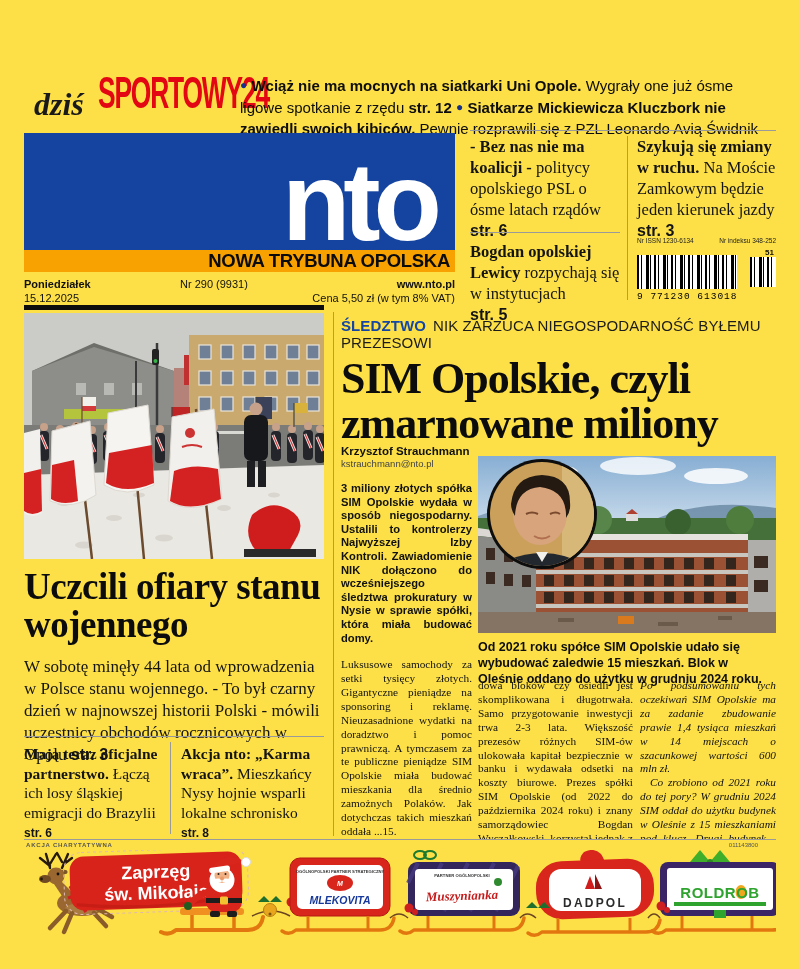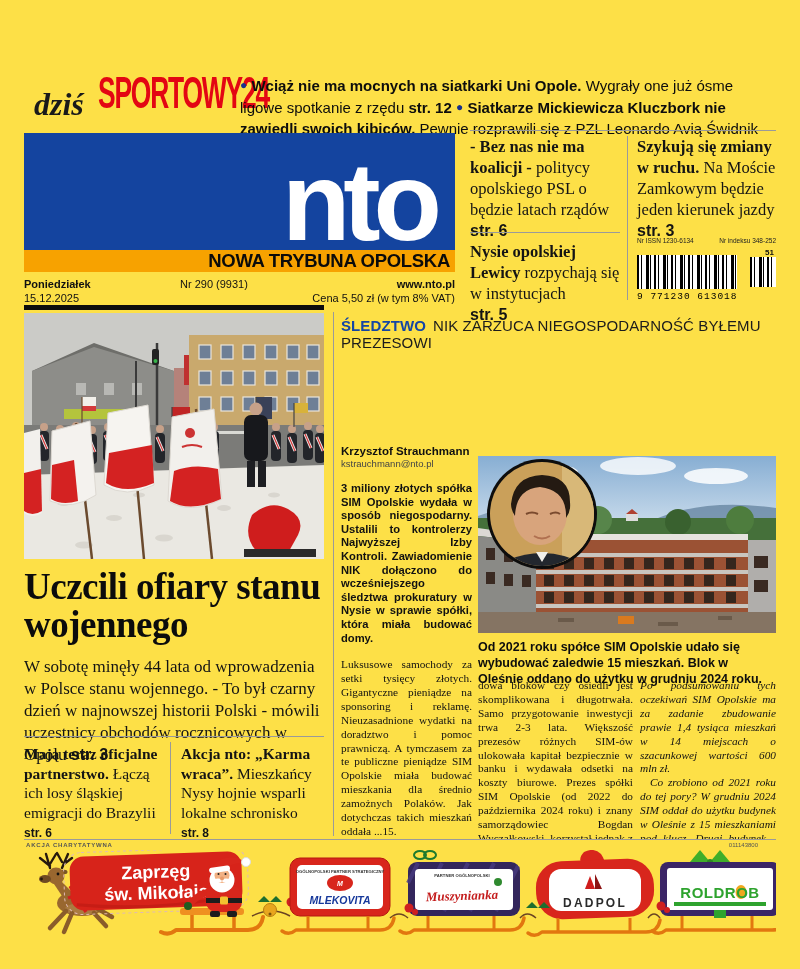--- a/index.html
+++ b/index.html
@@ -91,31 +91,31 @@
     <div class="abs dl" style="left:156px;top:0;">Nr 290 (9931)</div>
     <div class="abs dl" style="right:0;top:0;text-align:right;">
       <b>www.nto.pl</b><br>
       <span>Cena 5,50 zł (w tym 8% VAT)</span>
     </div>
   </div>
 
   <div class="abs hline" style="left:470px;top:130px;width:306px;"></div>
   <div class="abs" style="left:470px;top:136px;width:306px;height:170px;">
     <p class="rt abs" style="left:0;top:0;width:150px;">
-      <b>- Bez nas nie ma koalicji -</b><span> politycy opolskiego PSL o będzie latach rządów</span><br>
+      <b>- Bez nas nie ma koalicji -</b><span> politycy opolskiego PSL o ósme latach rządów</span><br>
       <b class="pg">str. 6</b>
     </p>
     <div class="abs vline" style="left:157px;top:0;height:164px;"></div>
     <p class="rt abs" style="left:167px;top:0;width:139px;">
       <b>Szykują się zmiany w ruchu.</b><span> Na Moście Zamkowym będzie jeden kierunek jazdy</span><br>
       <b class="pg">str. 3</b>
     </p>
     <div class="abs hline" style="left:0;top:96px;width:150px;"></div>
     <p class="rt abs" style="left:0;top:105px;width:150px;">
-      <b>Nysie opolskiej Lewicy</b><span> rozpychają się w instytucjach</span><br>
+      <b>Bogdan opolskiej Lewicy</b><span> rozpychają się w instytucjach</span><br>
       <b class="pg">str. 5</b>
     </p>
     <div class="abs" style="left:167px;top:101px;width:139px;">
       <span class="tiny abs" style="left:0;top:0;">Nr ISSN 1230-6134</span>
       <span class="tiny abs" style="right:0;top:0;">Nr indeksu 348-252</span>
       <b class="abs" style="right:2px;top:11px;font-size:8px;">51</b>
       <div class="barcode abs" style="left:0;top:18px;width:100px;"></div>
       <div class="barcode abs" style="right:0;top:20px;width:26px;height:30px;"></div>
       <span class="bcnum abs" style="left:0;top:54px;">9 771230 613018</span>
     </div>
@@ -250,20 +250,21 @@
   </p>
   <p class="brief abs" style="left:181px;top:744px;width:143px;">
     <b>Akcja nto: „Karma wraca”.</b><span> Mieszkańcy Nysy hojnie wsparli lokalne schronisko</span>
     <b class="pg">str. 8</b>
   </p>
 
   <div class="abs" style="left:341px;top:317px;width:435px;height:520px;">
     <div class="kicker">
       <span class="klabel">ŚLEDZTWO</span><span>NIK ZARZUCA NIEGOSPODARNOŚĆ BYŁEMU PREZESOWI</span>
     </div>
+    <h1 class="mhead">SIM Opolskie, czyli zmarnowane miliony</h1>
 
     <div class="abs colbox" style="left:0;top:128px;width:131px;height:392px;">
       <p class="byline">Krzysztof Strauchmann</p>
       <p class="bymail">kstrauchmann@nto.pl</p>
       <p class="lede">3 miliony złotych spółka SIM Opolskie wydała w sposób niegospodarny. Ustalili to kontrolerzy Najwyższej Izby Kontroli. Zawiadomienie NIK dołączono do wcześniejszego śledztwa prokuratury w Nysie w sprawie spółki, która miała budować domy.</p>
       <p class="body-p" style="margin-top:13px;">Luksusowe samochody za setki tysięcy złotych. Gigantyczne pieniądze na sponsoring i reklamę. Nieuzasadnione wydatki na doradztwo i pomoc prawniczą. A tymczasem za te publiczne pieniądze SIM Opolskie miała budować mieszkania dla średnio zamożnych Polaków. Jak dotychczas takich mieszkań oddała ...15.</p>
 
     </div>
 
     <div class="abs" style="left:137px;top:139px;width:298px;height:177px;">

